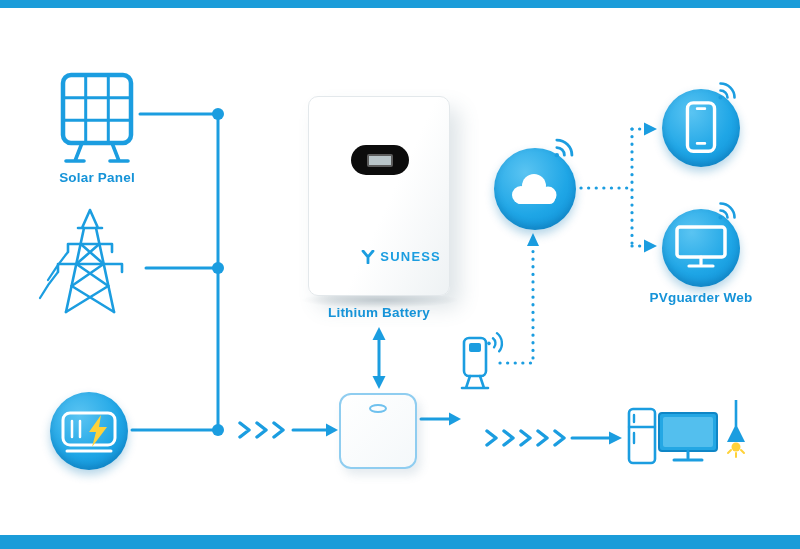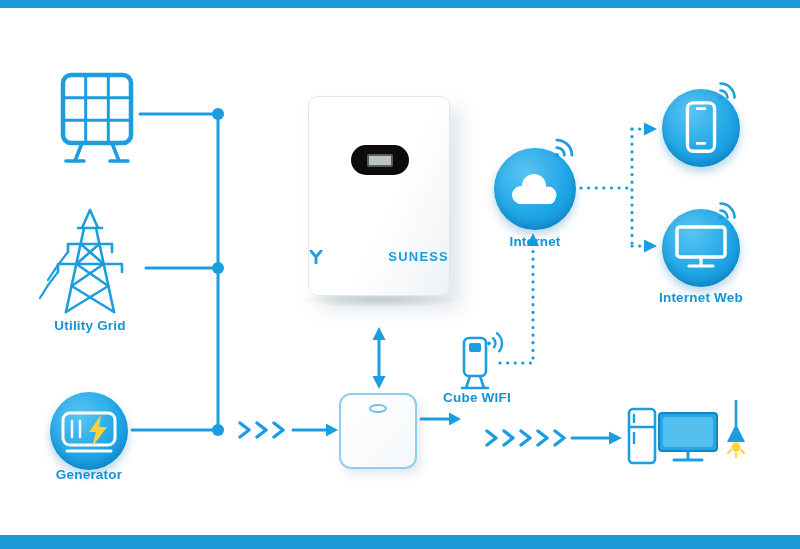--- a/index.html
+++ b/index.html
@@ -28,21 +28,21 @@
     box-shadow:0 5px 10px rgba(13,120,180,.30), inset 0 -4px 7px rgba(0,60,110,.22);
     display:flex;align-items:center;justify-content:center}
   .battery{position:absolute;left:308px;top:96px;width:142px;height:200px;border-radius:10px;
     background:linear-gradient(115deg,#ffffff 55%,#eef2f4);border:1px solid #e3e8eb;
     box-shadow:10px 12px 20px rgba(80,110,130,.18)}
   .bat-shadow{position:absolute;left:300px;top:292px;width:160px;height:16px;border-radius:50%;
     background:radial-gradient(ellipse at center, rgba(60,80,95,.22) 0%, rgba(60,80,95,0) 70%)}
   .bat-screen{position:absolute;left:42px;top:48px;width:58px;height:30px;background:#0c0c0c;border-radius:15px;
     display:flex;align-items:center;justify-content:center}
   .bat-display{width:26px;height:13px;background:#b9c5c9;border:2px solid #5c5c5c;border-radius:2px}
-  .bat-brand{position:absolute;left:0;right:0;top:152px;display:flex;align-items:center;justify-content:space-between;gap:5px;
+  .bat-brand{position:absolute;left:0;right:8px;top:152px;display:flex;align-items:center;justify-content:flex-end;gap:5px;
     color:var(--accent,#1b9de0);font-weight:700;font-size:13px;letter-spacing:1.2px}
   .inverter{position:absolute;left:339px;top:393px;width:78px;height:76px;border-radius:12px;
     background:linear-gradient(135deg,#ffffff,#f4f8fa);border:2px solid #8fcdf0;
     box-shadow:4px 6px 10px rgba(80,120,150,.15)}
   .inv-oval{position:absolute;left:50%;top:9px;transform:translateX(-50%);width:18px;height:9px;
     border:2px solid #6fc1ee;border-radius:50%}
   .wifi{position:absolute}
 </style>
 </head>
 <body>
@@ -85,86 +85,84 @@
     <path class="chev" d="M487,431 L496,438 L487,445 M504,431 L513,438 L504,445 M521,431 L530,438 L521,445 M538,431 L547,438 L538,445 M555,431 L564,438 L555,445"></path>
     <path class="line" d="M572,438 H609"></path>
     <polygon class="ah" points="609,431.5 622,438 609,444.5"></polygon>
   </svg>
 
   <svg class="abs" style="left:58px;top:72px" width="78" height="98" viewBox="0 0 78 98">
     <rect class="sa" x="5" y="3" width="68" height="68" rx="8" stroke-width="4.5"></rect>
     <path class="sa" stroke-width="3" d="M27.7,3 V71 M50.3,3 V71 M5,25.7 H73 M5,48.3 H73"></path>
     <path class="sa" stroke-width="3.6" d="M24,71 L17,89 M54,71 L61,89 M8,89 H26 M52,89 H70"></path>
   </svg>
+  <div class="label" style="left:27px;top:171px;width:140px">Solar Panel</div>
 
   <svg class="abs" style="left:38px;top:204px" width="104" height="114" viewBox="0 0 104 114">
     <g class="sa" stroke-width="2.6">
       <path d="M52,6 L44,24 M52,6 L60,24 M40,24 H64"></path>
       <path d="M30,40 H74 M30,40 V48 M74,40 V48"></path>
       <path d="M20,60 H84 M20,60 V68 M84,60 V68"></path>
       <path d="M46,24 L28,108 M58,24 L76,108"></path>
       <path d="M42.7,40 L65.6,60 M61.3,40 L38.4,60"></path>
       <path d="M38.4,60 L70.3,82 M65.6,60 L33.7,82"></path>
       <path d="M33.7,82 L76,108 M70.3,82 L28,108"></path>
       <path d="M20,68 Q10,80 2,94 M30,48 Q20,60 10,76" stroke-width="2.2"></path>
     </g>
   </svg>
-  <div class="label" style="left:20px;top:319px;width:140px">Utility Grid</div>
 
   <div class="bluecircle" style="left:50px;top:392px;width:78px;height:78px">
     <svg width="60" height="56" viewBox="0 0 60 56">
       <rect class="sw" x="4" y="10" width="52" height="32" rx="7" stroke-width="3"></rect>
       <path class="sw" stroke-width="2.5" d="M13,18 V34 M21,18 V34"></path>
       <polygon class="fy" points="42,12 30,29 37,29 33,44 48,24 40,24"></polygon>
       <path class="sw" stroke-width="3" d="M8,48 H52"></path>
     </svg>
   </div>
-  <div class="label" style="left:19px;top:468px;width:140px">Generator</div>
 
   <div class="bat-shadow"></div>
   <div class="battery">
     <div class="bat-screen">
       <div class="bat-display"></div>
     </div>
     <div class="bat-brand">
       <svg width="14" height="14" viewBox="0 0 14 14">
         <path class="sa" stroke-width="2.8" d="M2,1 L7,7 L12,1 M7,7 V13"></path>
       </svg>
       <span>SUNESS</span>
     </div>
   </div>
+  <div class="label" style="left:309px;top:306px;width:140px">Lithium Battery</div>
 
   <div class="inverter">
     <div class="inv-oval"></div>
   </div>
 
   <div class="bluecircle" style="left:494px;top:148px;width:82px;height:82px">
     <svg width="56" height="40" viewBox="0 0 56 40">
       <circle class="fw" cx="14" cy="26" r="9"></circle>
       <circle class="fw" cx="27" cy="17" r="12"></circle>
       <circle class="fw" cx="41" cy="26" r="8.5"></circle>
       <rect class="fw" x="8" y="24" width="40" height="11" rx="5.5"></rect>
     </svg>
   </div>
   <svg class="wifi" style="left:552px;top:132px" width="28" height="28" viewBox="0 0 26 26">
     <circle class="fa" cx="4.5" cy="21.5" r="2"></circle>
     <path class="sa" stroke-width="2.6" d="M11.5,21.5 A7,7 0 0 0 4.5,14.5 M18.5,21.5 A14,14 0 0 0 4.5,7.5"></path>
   </svg>
-  <div class="label" style="left:465px;top:235px;width:140px">Internet</div>
 
   <svg class="abs" style="left:458px;top:334px" width="36" height="62" viewBox="0 0 36 62">
     <rect class="sa" x="6" y="4" width="22" height="38" rx="5" stroke-width="2.6" fill="#fff"></rect>
     <rect class="fa" x="11" y="9" width="12" height="9" rx="2"></rect>
     <path class="sa" stroke-width="2.6" d="M12,42 L8,54 M22,42 L26,54 M4,54 H30"></path>
   </svg>
   <svg class="wifi" style="left:488px;top:330px;transform:rotate(38deg)" width="24" height="24" viewBox="0 0 26 26">
     <circle class="fa" cx="4.5" cy="21.5" r="2"></circle>
     <path class="sa" stroke-width="2.6" d="M11.5,21.5 A7,7 0 0 0 4.5,14.5 M18.5,21.5 A14,14 0 0 0 4.5,7.5"></path>
   </svg>
-  <div class="label" style="left:407px;top:391px;width:140px">Cube WIFI</div>
 
   <div class="bluecircle" style="left:662px;top:89px;width:78px;height:78px">
     <svg width="44" height="58" viewBox="0 0 44 60">
       <rect class="sw" x="8" y="4" width="28" height="50" rx="6" stroke-width="3.5"></rect>
       <path class="sw" stroke-width="2.8" d="M18,10 H26 M18,46 H26"></path>
     </svg>
   </div>
   <svg class="wifi" style="left:716px;top:76px" width="26" height="26" viewBox="0 0 26 26">
     <circle class="fa" cx="4.5" cy="21.5" r="2"></circle>
     <path class="sa" stroke-width="2.6" d="M11.5,21.5 A7,7 0 0 0 4.5,14.5 M18.5,21.5 A14,14 0 0 0 4.5,7.5"></path>
@@ -173,21 +171,21 @@
   <div class="bluecircle" style="left:662px;top:209px;width:78px;height:78px">
     <svg width="52" height="46" viewBox="0 0 52 46">
       <rect class="sw" x="2" y="2" width="48" height="30" rx="3" stroke-width="3.5"></rect>
       <path class="sw" stroke-width="3.2" d="M26,32 V39 M14,41 H38"></path>
     </svg>
   </div>
   <svg class="wifi" style="left:716px;top:196px" width="26" height="26" viewBox="0 0 26 26">
     <circle class="fa" cx="4.5" cy="21.5" r="2"></circle>
     <path class="sa" stroke-width="2.6" d="M11.5,21.5 A7,7 0 0 0 4.5,14.5 M18.5,21.5 A14,14 0 0 0 4.5,7.5"></path>
   </svg>
-  <div class="label" style="left:631px;top:291px;width:140px">Internet Web</div>
+  <div class="label" style="left:631px;top:291px;width:140px">PVguarder Web</div>
 
   <svg class="abs" style="left:626px;top:407px" width="32" height="60" viewBox="0 0 32 60">
     <rect class="sa" x="3" y="2" width="26" height="54" rx="4" stroke-width="2.6" fill="#fff"></rect>
     <path class="sa" stroke-width="2.4" d="M3,20 H29 M8,8 V15 M8,26 V36"></path>
   </svg>
   <svg class="abs" style="left:658px;top:412px" width="60" height="54" viewBox="0 0 60 54">
     <rect x="1" y="1" width="58" height="38" rx="3" fill="#24a7e4" stroke="#0f86c6" stroke-width="2"></rect>
     <rect x="5" y="5" width="50" height="30" rx="2" fill="#53bfee"></rect>
     <path class="sa" stroke-width="3" d="M30,39 V46 M16,48 H44"></path>
   </svg>

